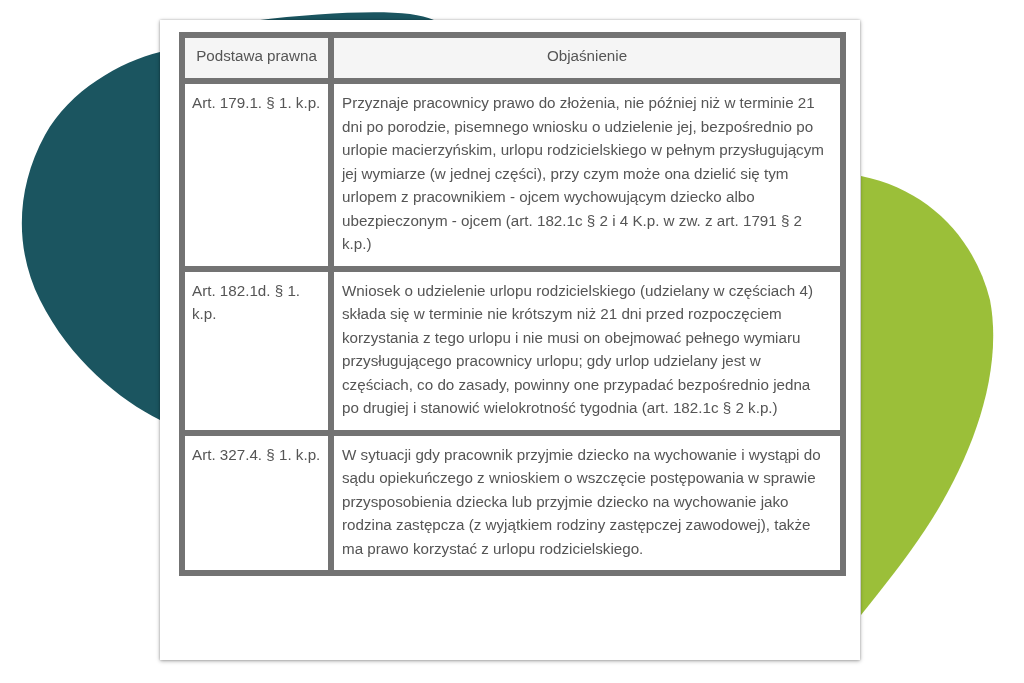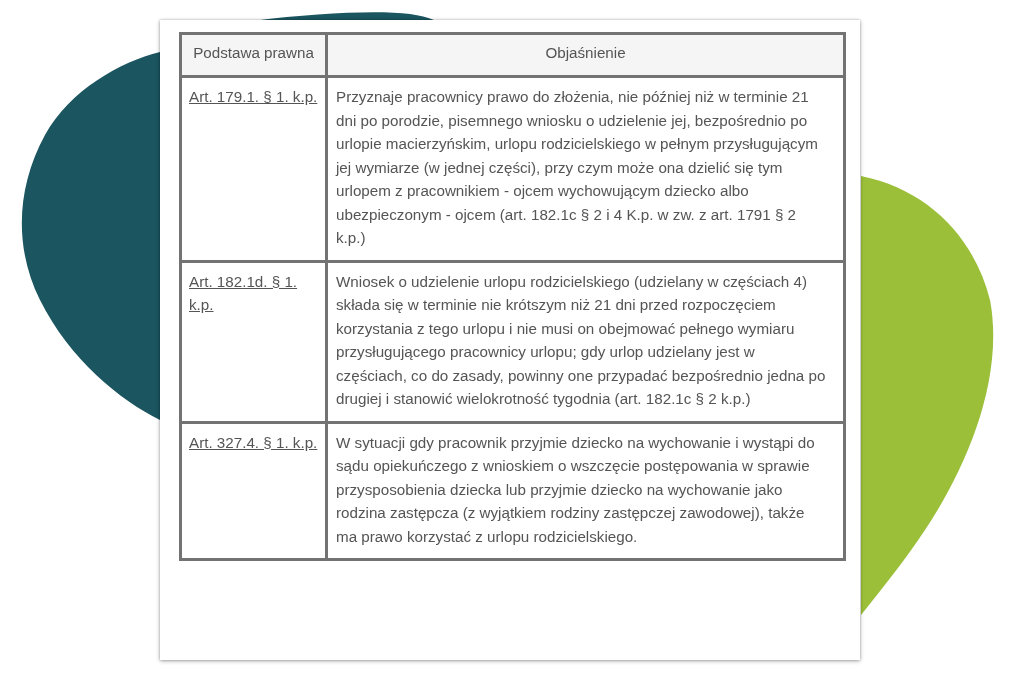--- a/index.html
+++ b/index.html
@@ -34,40 +34,39 @@
     left: 19px;
     top: 12px;
     width: 667px;
     border-collapse: collapse;
     color: #555555;
     font-size: 15.2px;
     line-height: 23.5px;
   }
   table.law-table th,
   table.law-table td {
-    border: 3px solid #737373;
+    border: 6px solid #737373;
     vertical-align: top;
     text-align: left;
     font-weight: normal;
   }
   table.law-table thead th {
     background: #f5f5f5;
     text-align: center;
     vertical-align: bottom;
     padding: 6px 8px 10px 8px;
     line-height: 24px;
   }
   table.law-table thead th.col-basis {
     width: 127px;
     vertical-align: top;
     padding-top: 6px;
   }
   table.law-table td.basis {
     padding: 7px 7px 10px 7px;
-    text-decoration: underline;
   }
   table.law-table td.explain {
     padding: 7px 16px 10px 8px;
   }
 </style>
 </head>
 <body>
 
 <div class="stage">
 

